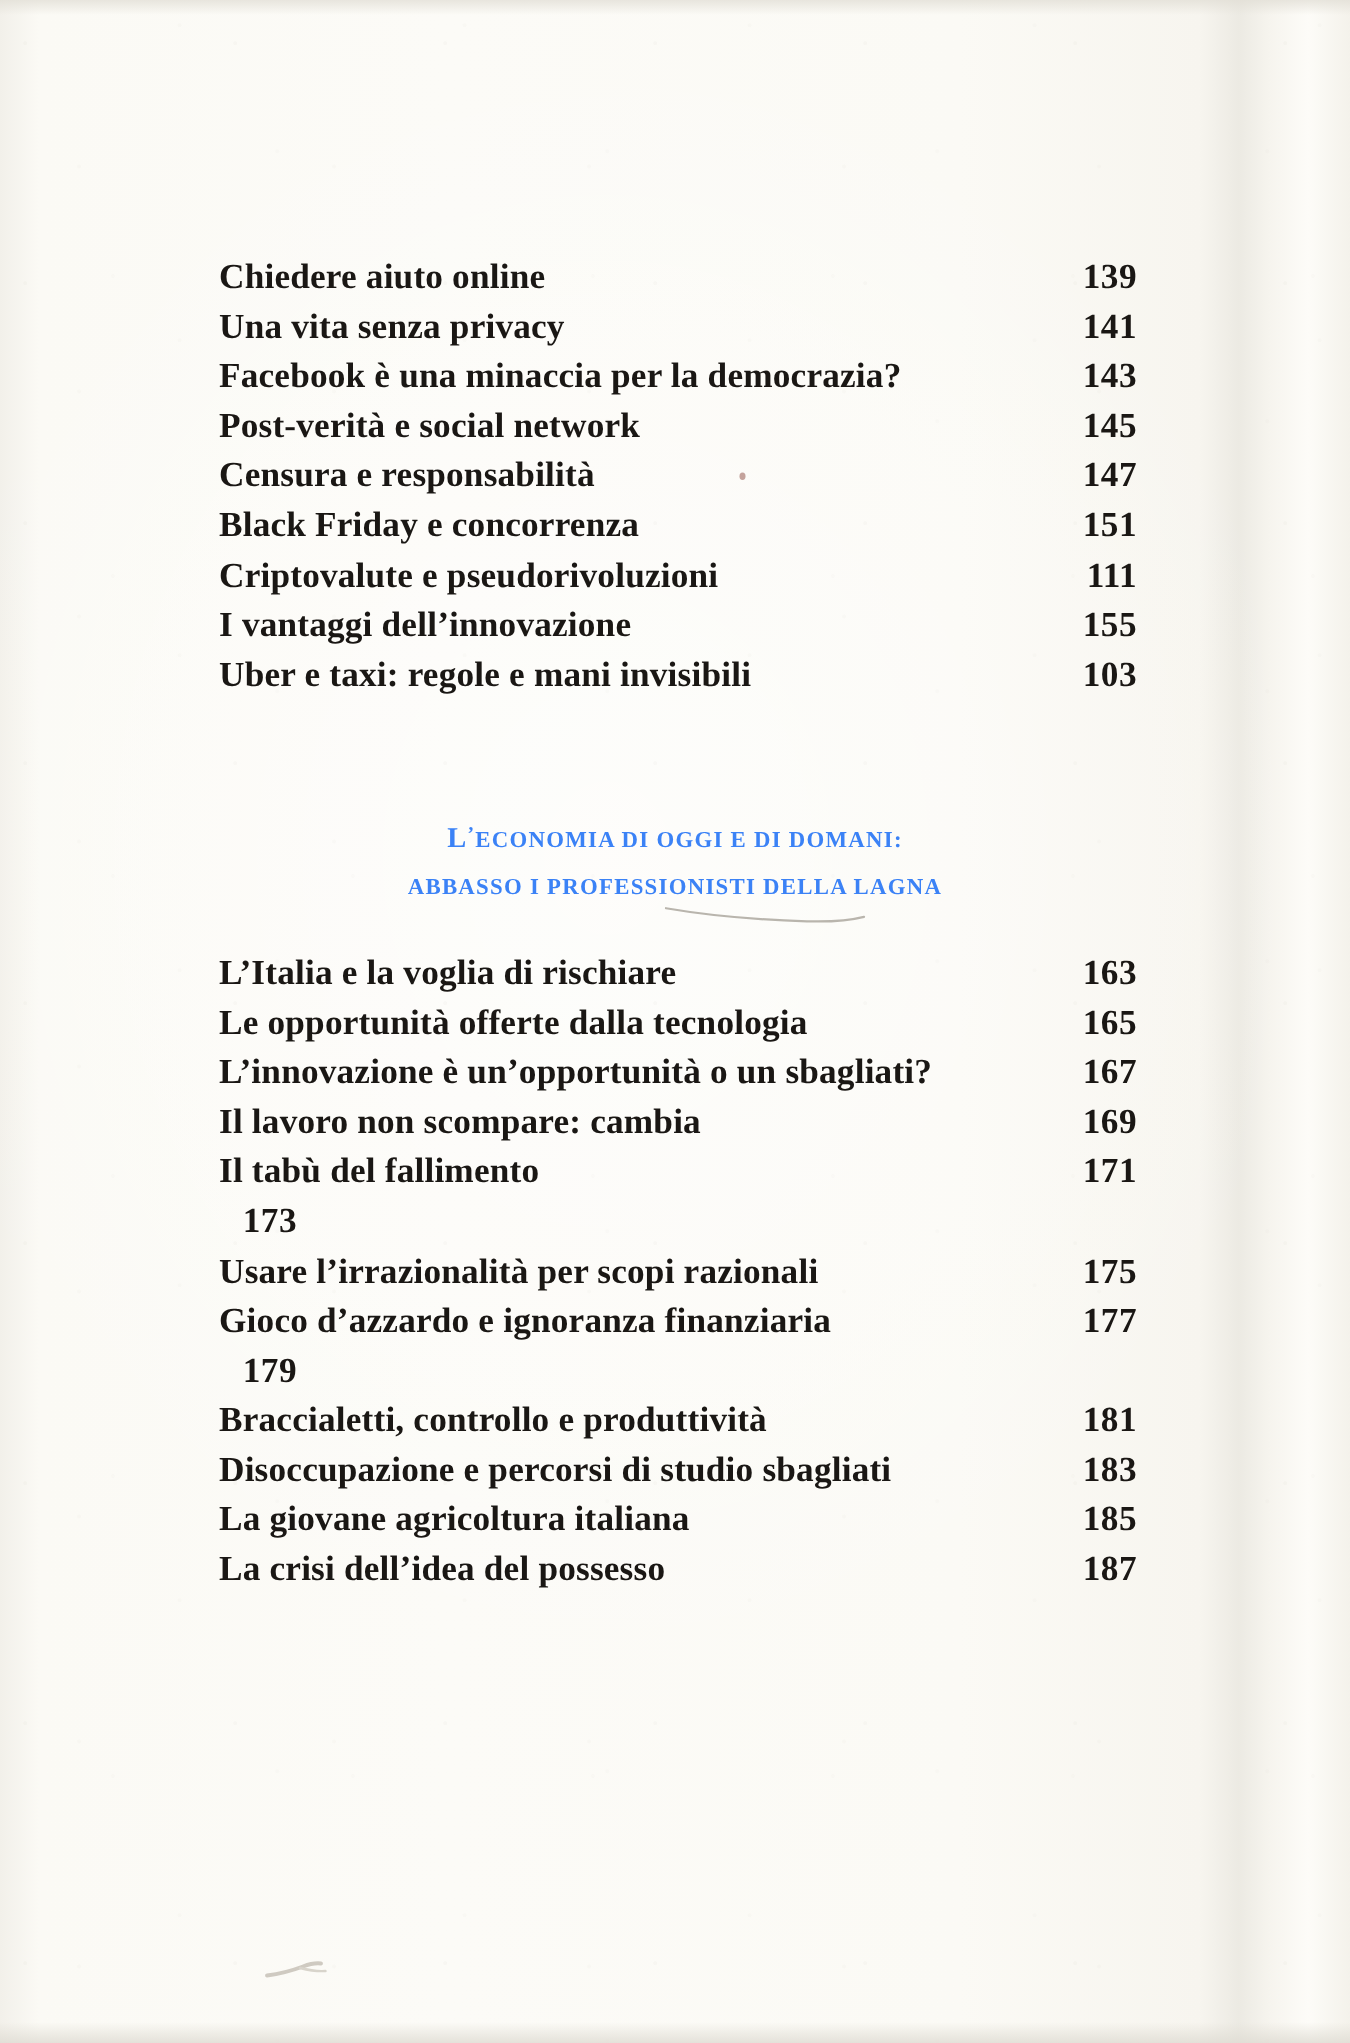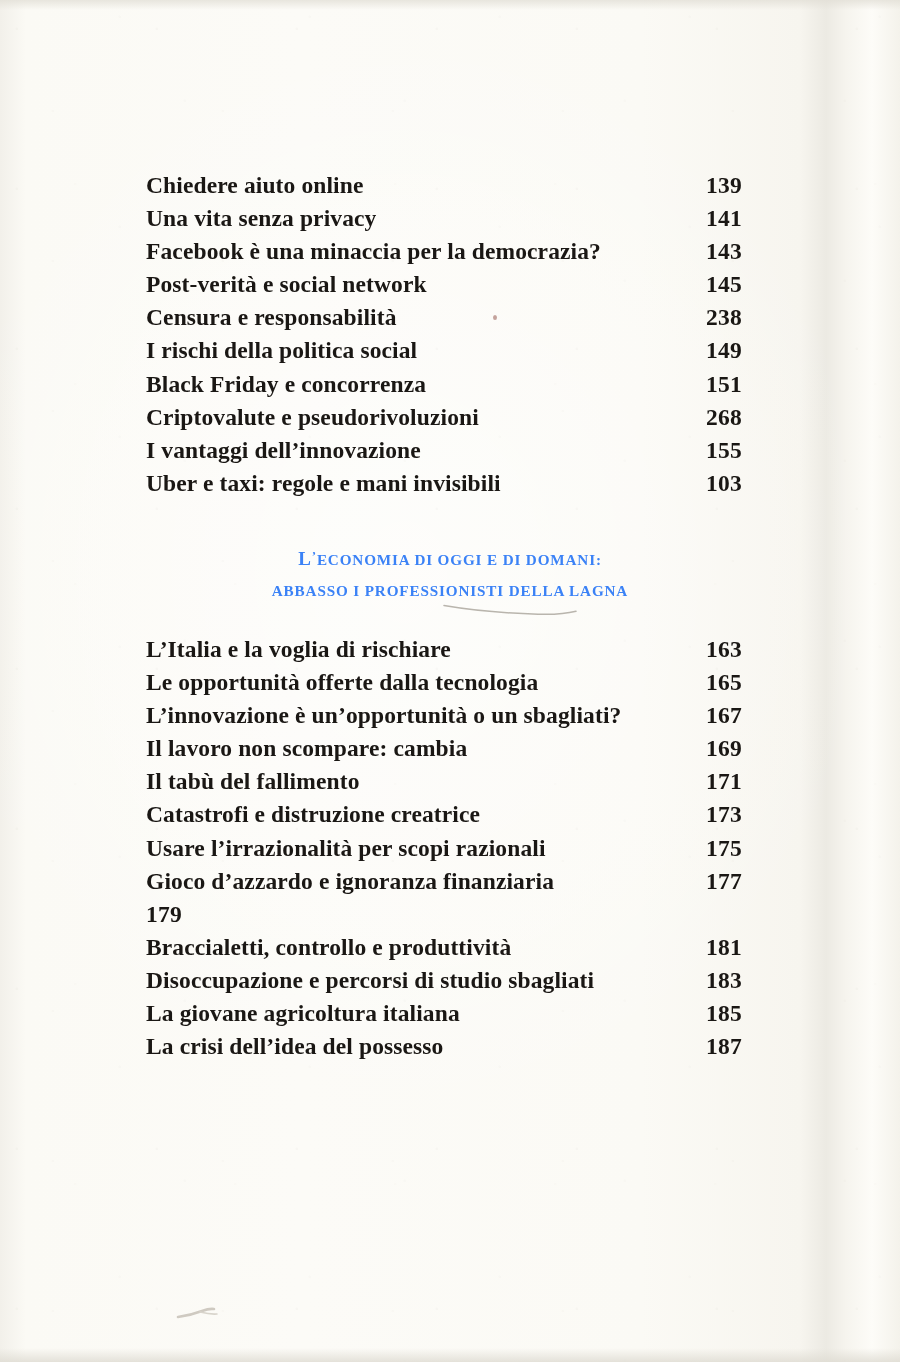--- a/index.html
+++ b/index.html
@@ -88,20 +88,21 @@
   }
   .toc-title {
     font-size: 23.5px;
     line-height: 1;
     letter-spacing: 0.12px;
   }
   .toc-page {
     font-size: 23.5px;
     line-height: 1;
     letter-spacing: 0.3px;
+    text-align: right;
     min-width: 52px;
   }
   .toc-entry.two-line {
     display: block;
     height: auto;
   }
   .toc-entry.two-line .line-a {
     display: block;
     height: 33.1px;
     font-size: 23.5px;
@@ -183,33 +184,29 @@
     <div class="toc-entry">
       <span class="toc-title">Facebook è una minaccia per la democrazia?</span>
       <span class="toc-page">143</span>
     </div>
     <div class="toc-entry">
       <span class="toc-title">Post-verità e social network</span>
       <span class="toc-page">145</span>
     </div>
     <div class="toc-entry">
       <span class="toc-title">Censura e responsabilità</span>
-      <span class="toc-page">238</span>
-    </div>
-    <div class="toc-entry">
-      <span class="toc-title">I rischi della politica social</span>
-      <span class="toc-page">149</span>
+      <span class="toc-page">147</span>
     </div>
     <div class="toc-entry">
       <span class="toc-title">Black Friday e concorrenza</span>
       <span class="toc-page">151</span>
     </div>
     <div class="toc-entry">
       <span class="toc-title">Criptovalute e pseudorivoluzioni</span>
-      <span class="toc-page">268</span>
+      <span class="toc-page">111</span>
     </div>
     <div class="toc-entry">
       <span class="toc-title">I vantaggi dell’innovazione</span>
       <span class="toc-page">155</span>
     </div>
     <div class="toc-entry">
       <span class="toc-title">Uber e taxi: regole e mani invisibili</span>
       <span class="toc-page">103</span>
     </div>
 
@@ -247,21 +244,20 @@
     </div>
     <div class="toc-entry">
       <span class="toc-title">Il lavoro non scompare: cambia</span>
       <span class="toc-page">169</span>
     </div>
     <div class="toc-entry">
       <span class="toc-title">Il tabù del fallimento</span>
       <span class="toc-page">171</span>
     </div>
     <div class="toc-entry">
-      <span class="toc-title">Catastrofi e distruzione creatrice</span>
       <span class="toc-page">173</span>
     </div>
     <div class="toc-entry">
       <span class="toc-title">Usare l’irrazionalità per scopi razionali</span>
       <span class="toc-page">175</span>
     </div>
     <div class="toc-entry">
       <span class="toc-title">Gioco d’azzardo e ignoranza finanziaria</span>
       <span class="toc-page">177</span>
     </div>

